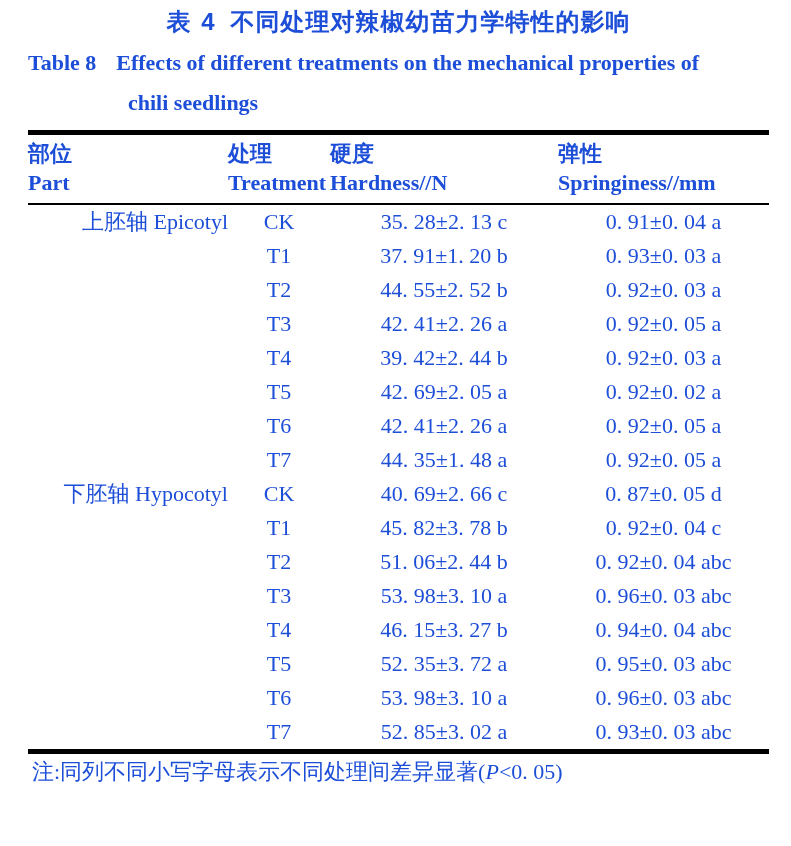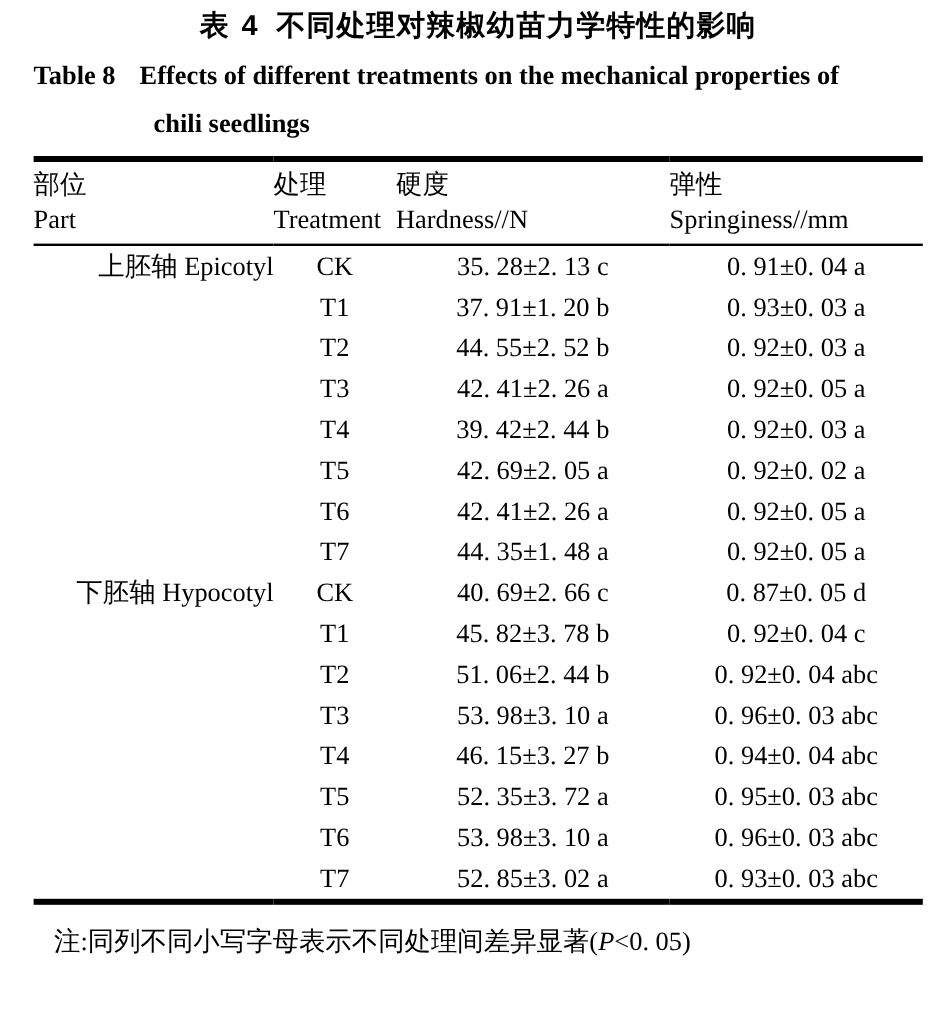--- a/index.html
+++ b/index.html
@@ -1,21 +1,21 @@
 <!DOCTYPE html>
 <html><head>
 <meta charset="utf-8">
 <style>
   html, body { margin: 0; padding: 0; background: #ffffff; }
   .page {
     position: relative;
     width: 791px;
     height: 846px;
     background: #ffffff;
-    color: #000000;
+    color: #1d4ed8;
     font-family: "Liberation Serif", "DejaVu Serif", serif;
     overflow: hidden;
     box-sizing: border-box;
     padding: 0 22px 0 28px;
   }
 
   
   .title-zh {
     margin-top: 6px;
     text-align: center;
@@ -47,38 +47,38 @@
     margin-top: 12px;
     border-collapse: collapse;
     table-layout: fixed;
     width: 741px;
     border-top: 5px solid #000;
     border-bottom: 5px solid #000;
     font-size: 22px;
   }
   table.data-table thead tr { border-bottom: 2px solid #000; }
   table.data-table th {
-    font-weight: normal;
+    font-weight: bold;
     padding: 4px 0 6px 0;
     vertical-align: middle;
   }
   table.data-table th div { line-height: 29px; }
   .th-part { text-align: left; padding-left: 2px; }
   .th-center { text-align: left; }
   table.data-table td {
     height: 34px;
     vertical-align: middle;
     padding: 0;
   }
   td.col-part { text-align: right; padding-left: 2px; }
   td.col-center { text-align: center; }
 
   
   .notes { margin-top: 3px; font-size: 22px; }
-  .notes p { margin: 17px; }
+  .notes p { margin: 4px; }
   .note-zh { margin-left: 5px; line-height: 28px; }
   .note-en-1 { margin-left: 5px; line-height: 27px; word-spacing: 5px; white-space: nowrap; }
   .note-en-2 { margin-left: 78px; line-height: 27px; }
   .italic-p { font-style: italic; font-family: "Liberation Serif", serif; }
 </style>
 </head>
 <body>
 
 <div class="page">
 

